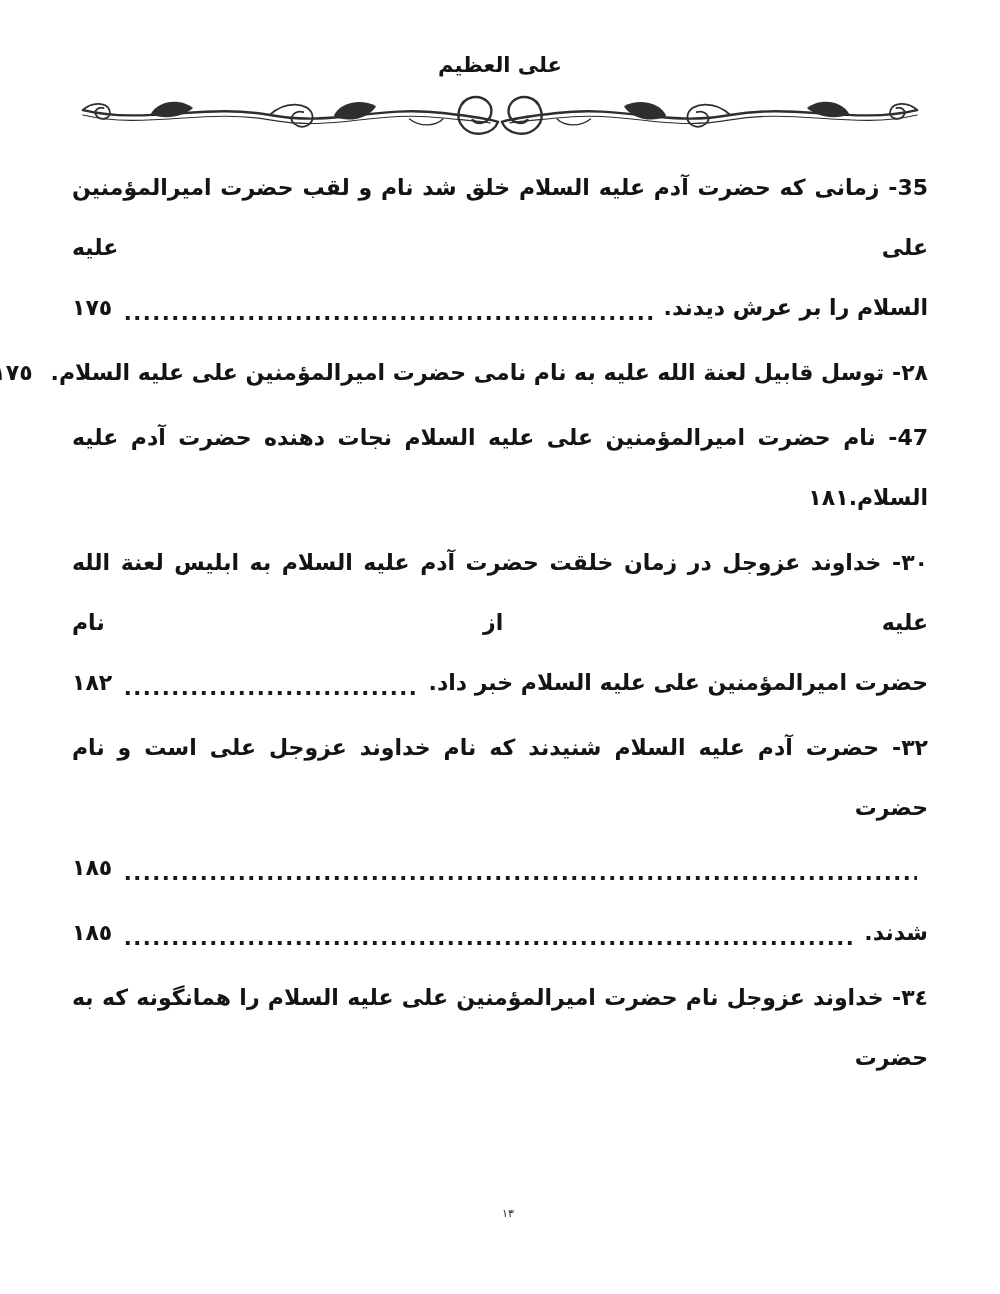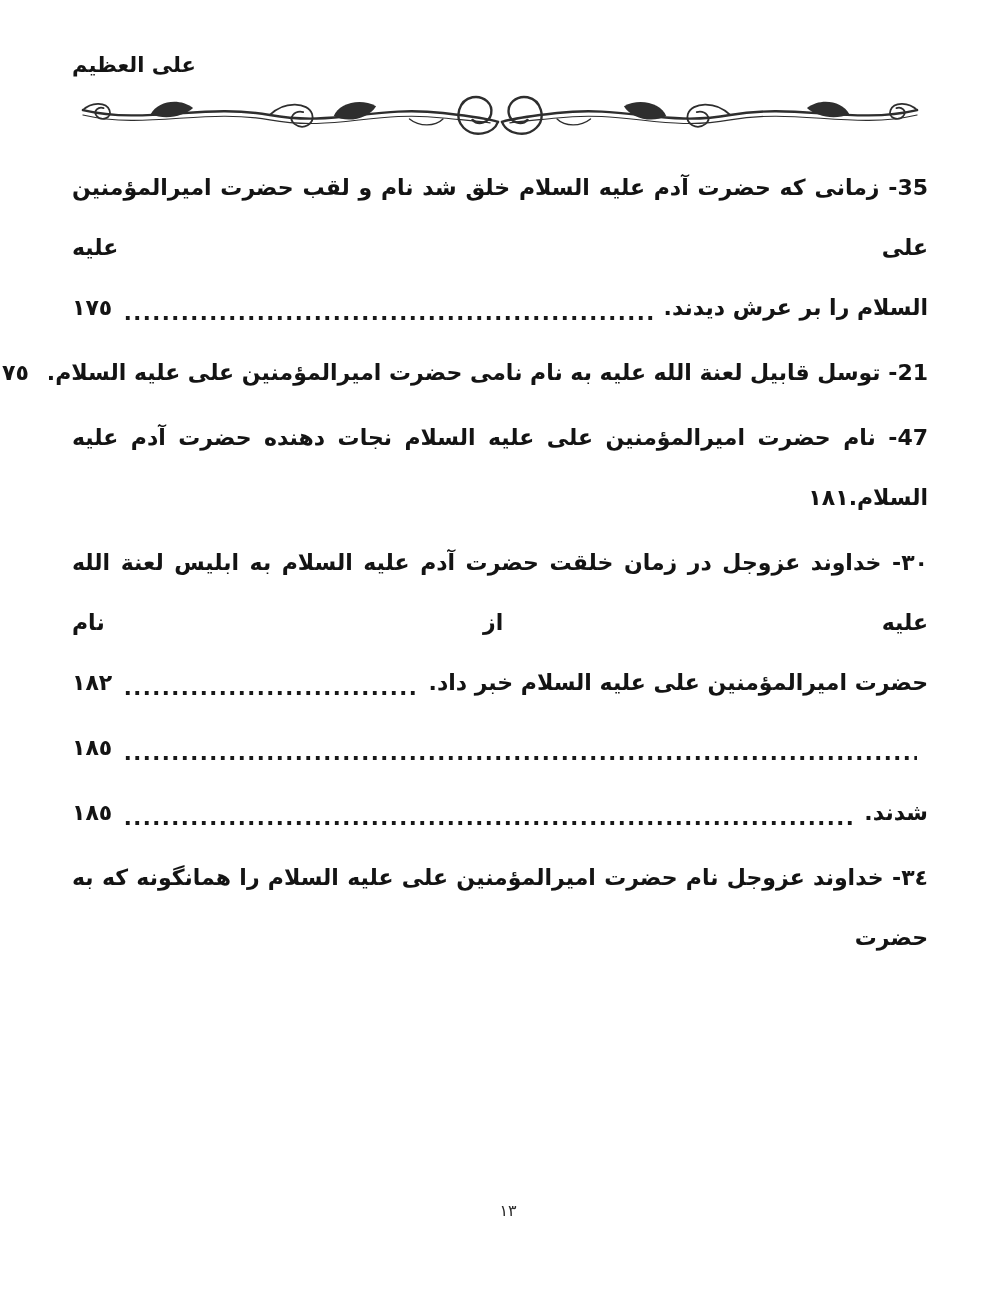--- a/index.html
+++ b/index.html
@@ -14,21 +14,21 @@
     margin: 0 auto;
     background: #ffffff;
     box-sizing: border-box;
     padding: 38px 72px 0 72px;
     direction: rtl;
     font-family: "DejaVu Sans", sans-serif;
     color: #141414;
     overflow: hidden;
   }
   .doc-title {
-    text-align: left;
+    text-align: center;
     font-size: 21px;
     font-weight: 700;
     line-height: 30px;
     margin: 12px 0 10px 0;
   }
   .ornament-wrap {
     width: 846px;
     height: 48px;
     margin: 6px auto 20px auto;
   }
@@ -70,21 +70,21 @@
     background-repeat: repeat-x;
     background-position: left center;
   }
   .page-num { white-space: nowrap; }
   .doc-footer {
     position: absolute;
     bottom: 74px;
     left: 16px;
     right: 0;
     text-align: center;
-    font-size: 16px;
+    font-size: 11px;
     font-weight: 400;
     color: #2a2a2a;
   }
 </style>
 </head>
 <body>
 
 <div class="page">
 
   <div class="doc-title">علی العظیم</div>
@@ -112,37 +112,38 @@
       <div class="toc-entry">
         <div class="line body-line">35- زمانی که حضرت آدم علیه السلام خلق شد نام و لقب حضرت امیرالمؤمنین علی علیه</div>
         <div class="line tail-line">
           <span class="tail-text">السلام را بر عرش دیدند. </span>
           <span class="leader"></span>
           <span class="page-num">١٧٥</span>
         </div>
       </div>
       <div class="toc-entry">
         <div class="line tail-line">
-          <span class="tail-text">21- توسل قابیل لعنة الله علیه به نام نامی حضرت امیرالمؤمنین علی علیه السلام. </span>
+          <span class="tail-text">٢٨- توسل قابیل لعنة الله علیه به نام نامی حضرت امیرالمؤمنین علی علیه السلام. </span>
           <span class="leader"></span>
           <span class="page-num">١٧٥</span>
         </div>
       </div>
       <div class="toc-entry">
         <div class="line body-line">47- نام حضرت امیرالمؤمنین علی علیه السلام نجات دهنده حضرت آدم علیه السلام.١٨١</div>
       </div>
       <div class="toc-entry">
         <div class="line body-line">٣٠- خداوند عزوجل در زمان خلقت حضرت آدم علیه السلام به ابلیس لعنة الله علیه از نام</div>
         <div class="line tail-line">
           <span class="tail-text">حضرت امیرالمؤمنین علی علیه السلام خبر داد. </span>
           <span class="leader"></span>
           <span class="page-num">١٨٢</span>
         </div>
       </div>
       <div class="toc-entry">
+        <div class="line body-line">٣٢- حضرت آدم علیه السلام شنیدند که نام خداوند عزوجل علی است و نام حضرت</div>
         <div class="line tail-line">
           <span class="leader"></span>
           <span class="page-num">١٨٥</span>
         </div>
       </div>
       <div class="toc-entry">
         <div class="line tail-line">
           <span class="tail-text">شدند. </span>
           <span class="leader"></span>
           <span class="page-num">١٨٥</span>

